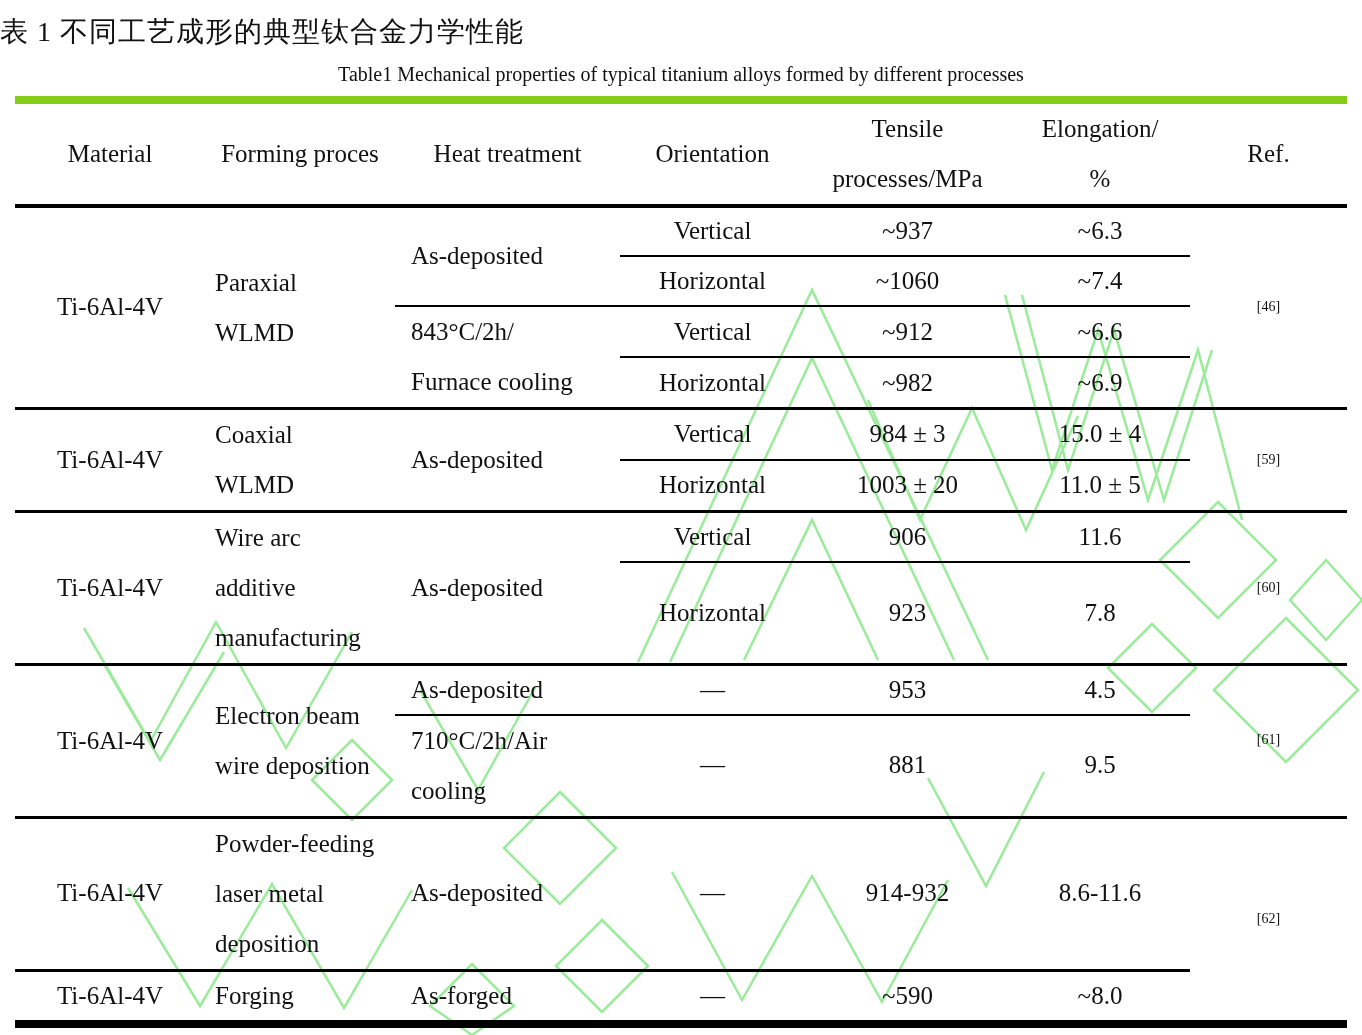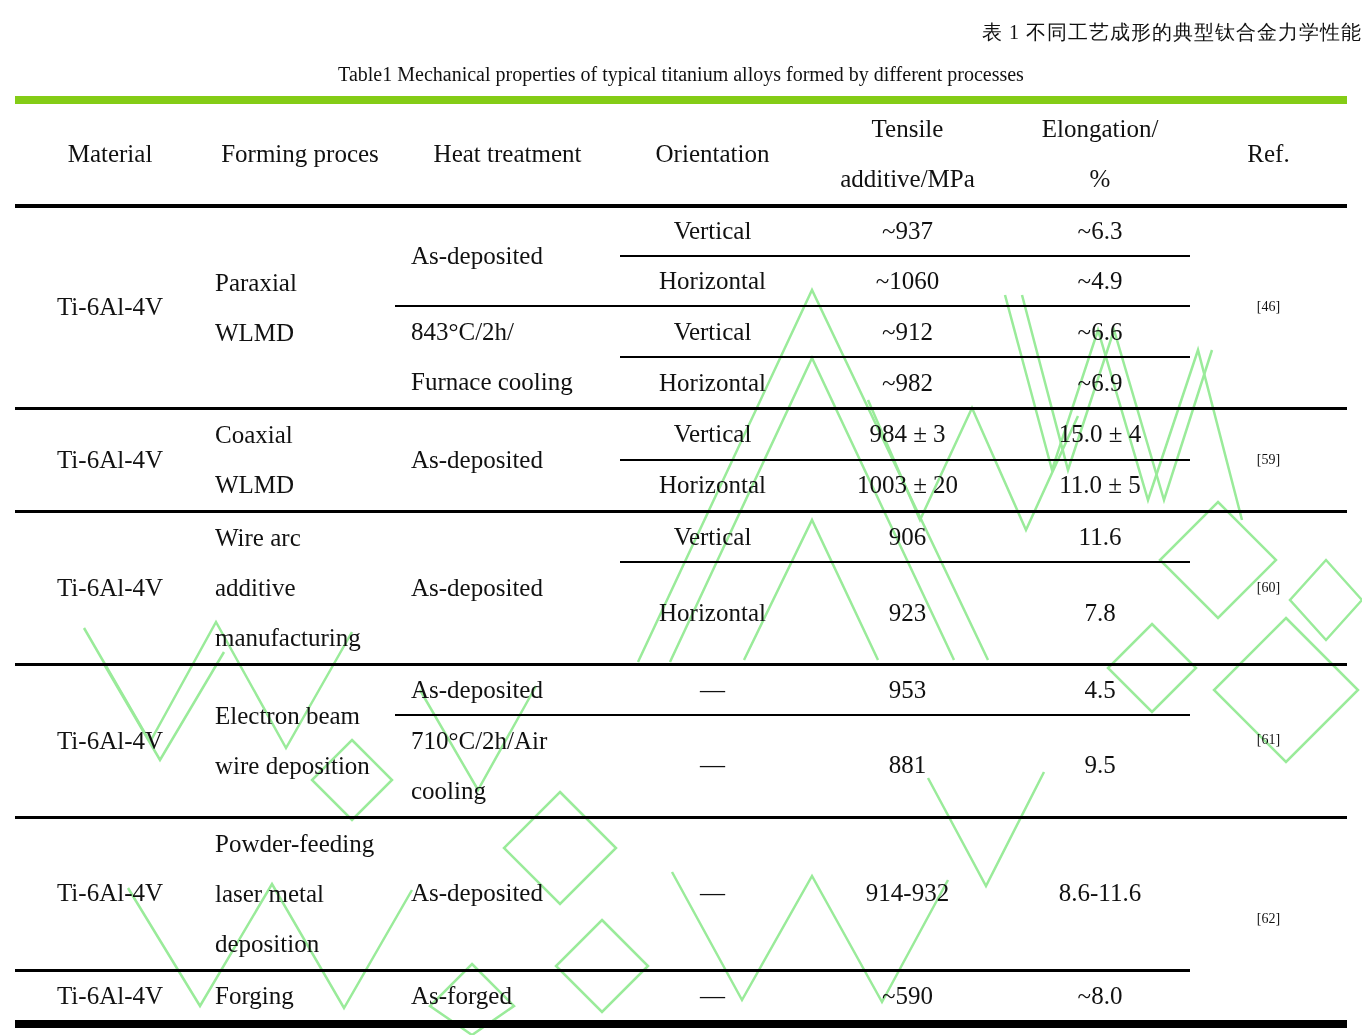--- a/index.html
+++ b/index.html
@@ -8,21 +8,21 @@
     width:1362px;height:1035px;
     background:#fff;
     font-family:"Liberation Serif","DejaVu Serif",serif;
     color:#111;
     overflow:hidden;
   }
   .wm-layer{position:absolute;left:0;top:0;width:1362px;height:1035px;z-index:1;}
   .content{position:relative;z-index:2;}
   .title-cn{
     margin-top:12px;height:40px;line-height:40px;
-    text-align:right;font-size:20px;letter-spacing:1px;margin-left:14px;
+    text-align:left;font-size:28px;letter-spacing:1px;
   }
   .title-en{
     height:44px;line-height:44px;
     text-align:center;font-size:20px;
   }
   table.props{
     margin-left:15px;
     width:1332px;
     border-collapse:collapse;
     table-layout:fixed;
@@ -87,21 +87,21 @@
       </colgroup>
 
       <tbody>
           <tr class="header" style="height:96px">
         <td>Material</td>
         <td>Forming proces</td>
         <td>Heat treatment</td>
         <td>Orientation</td>
         <td>
           <span class="ln">Tensile</span>
-          <span class="ln">additive/MPa</span>
+          <span class="ln">processes/MPa</span>
         </td>
         <td>
           <span class="ln">Elongation/</span>
           <span class="ln">%</span>
         </td>
         <td>Ref.</td>
       </tr>
 
       <tr style="height:50px">
         <td rowspan="4" class="sep">Ti-6Al-4V</td>
@@ -111,21 +111,21 @@
         </td>
         <td rowspan="2" class="heatcol inner">As-deposited</td>
         <td class="inner">Vertical</td>
         <td class="inner">~937</td>
         <td class="inner">~6.3</td>
         <td rowspan="4" class="sep ref">[46]</td>
       </tr>
       <tr style="height:50px">
         <td class="inner">Horizontal</td>
         <td class="inner">~1060</td>
-        <td class="inner">~4.9</td>
+        <td class="inner">~7.4</td>
       </tr>
       <tr style="height:50px">
         <td rowspan="2" class="heatcol sep">
           <span class="ln">843°C/2h/</span>
           <span class="ln">Furnace cooling</span>
         </td>
         <td class="inner">Vertical</td>
         <td class="inner">~912</td>
         <td class="inner">~6.6</td>
       </tr>

